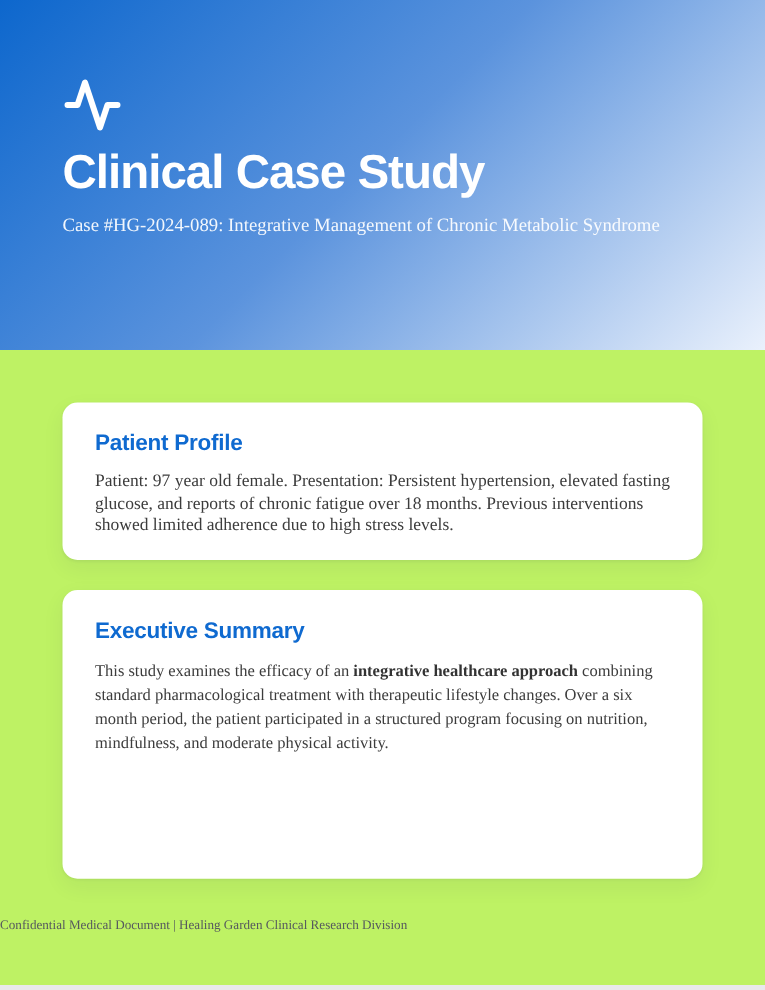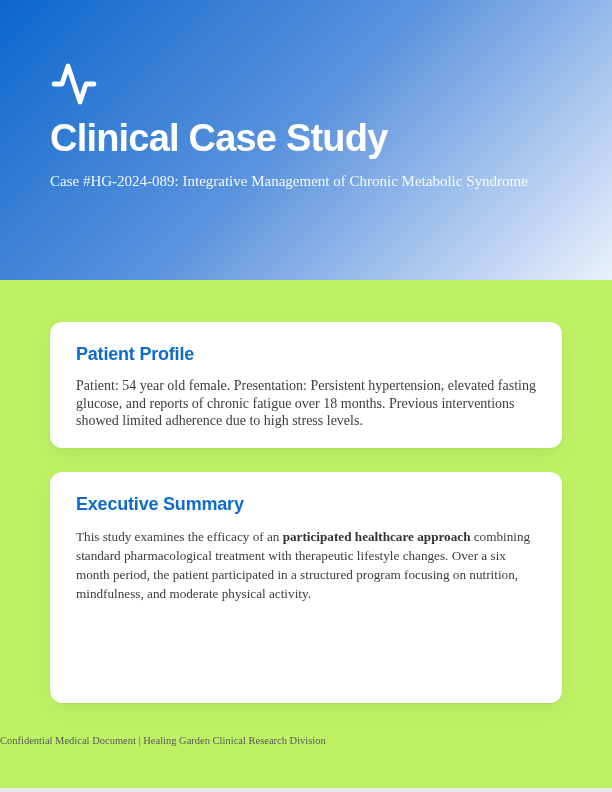--- a/index.html
+++ b/index.html
@@ -82,27 +82,27 @@
       </svg>
     </span>
     <h1>Clinical Case Study</h1>
     <p class="subtitle">Case #HG-2024-089: Integrative Management of Chronic Metabolic Syndrome</p>
   </header>
 
   <main>
 
     <section class="card">
       <h2>Patient Profile</h2>
-      <p class="body-text pp">Patient: 54 year old female. Presentation: Persistent hypertension, elevated fasting glucose, and reports of chronic fatigue over 18 months. Previous interventions showed limited adherence due to high stress levels.</p>
+      <p class="body-text pp">Patient: 97 year old female. Presentation: Persistent hypertension, elevated fasting glucose, and reports of chronic fatigue over 18 months. Previous interventions showed limited adherence due to high stress levels.</p>
     </section>
 
     <section class="card card-exec">
       <h2>Executive Summary</h2>
       <div class="content-min">
-        <p class="body-text es"><span>This study examines the efficacy of an </span><strong>participated healthcare approach</strong><span> combining standard pharmacological treatment with therapeutic lifestyle changes. Over a six month period, the patient participated in a structured program focusing on nutrition, mindfulness, and moderate physical activity.</span></p>
+        <p class="body-text es"><span>This study examines the efficacy of an </span><strong>integrative healthcare approach</strong><span> combining standard pharmacological treatment with therapeutic lifestyle changes. Over a six month period, the patient participated in a structured program focusing on nutrition, mindfulness, and moderate physical activity.</span></p>
       </div>
     </section>
 
   </main>
 
   <footer>Confidential Medical Document | Healing Garden Clinical Research Division</footer>
 
 </div>
 
 </body></html>

